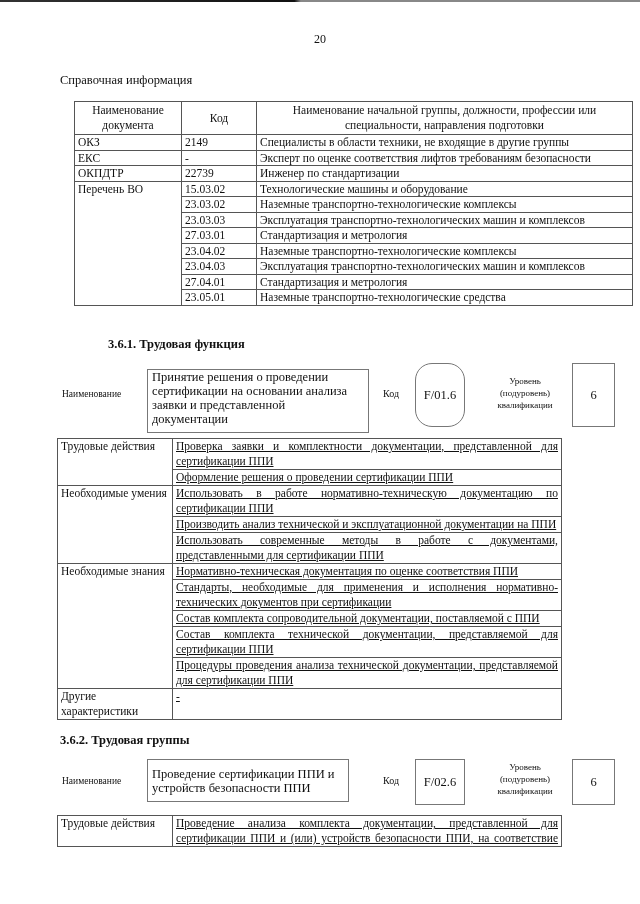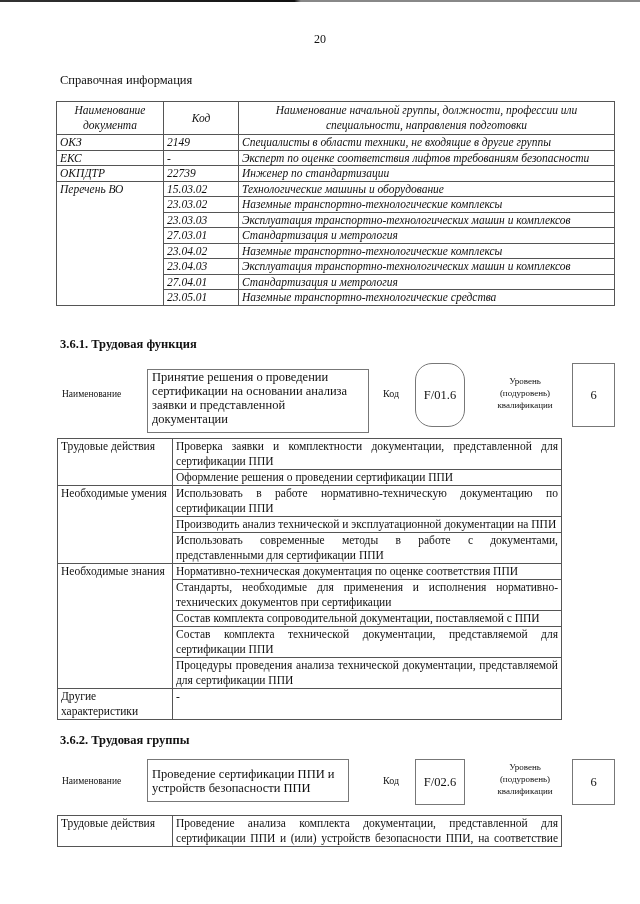--- a/index.html
+++ b/index.html
@@ -8,39 +8,39 @@
     font-family: "Liberation Serif", serif; color: #111; font-size: 11.5px;
   }
   .scanline { position: absolute; left: 0; top: 0; width: 640px; height: 2px; background: linear-gradient(to right, #333 0%, #111 45%, #111 46%, #888 47%, #888 100%); }
   .page-num { position: absolute; left: 0; width: 640px; top: 32px; text-align: center; font-size: 12px; }
   .ref-title { position: absolute; left: 60px; top: 73px; font-size: 12.5px; }
 
   table { border-collapse: collapse; position: absolute; }
   td, th { border: 1px solid #555; padding: 0 3px; vertical-align: top; font-weight: normal; line-height: 15px; }
 
   
-  #ref-table { left: 56px; top: 101px; width: 559px; font-style: italic; }
+  #ref-table { left: 74px; top: 101px; width: 559px; }
   #ref-table th { text-align: center; vertical-align: middle; line-height: 15px; padding: 1px 3px; }
   #ref-table td { line-height: 14.5px; }
   #ref-table .c1 { width: 100px; }
   #ref-table .c2 { width: 68px; }
 
   .section-title { position: absolute; left: 60px; font-weight: bold; font-size: 12.5px; }
 
   .func-row { position: absolute; left: 57px; width: 560px; }
   .func-row .lbl-name { position: absolute; left: 5px; font-size: 9.5px; }
   .func-row .name-box { position: absolute; left: 90px; border: 1px solid #777; padding: 0 4px; font-size: 12.5px; line-height: 14px; }
   .func-row .lbl-code { position: absolute; left: 326px; font-size: 10px; }
   .func-row .code-box { position: absolute; left: 358px; width: 48px; border: 1px solid #777; text-align: center; font-size: 12.5px; }
   .func-row .lbl-level { position: absolute; left: 418px; width: 100px; text-align: center; font-size: 9px; line-height: 12px; }
   .func-row .level-box { position: absolute; left: 515px; width: 41px; border: 1px solid #777; text-align: center; font-size: 12.5px; }
 
   .detail-table { left: 57px; width: 505px; }
   .detail-table td.lbl { width: 108px; text-align: left; }
-  .detail-table td.val { text-align: justify; text-align-last: left; }
+  .detail-table td.val { text-align: justify; text-align-last: left; text-decoration: underline; }
   .detail-table td.val.just { text-align-last: justify; }
 </style>
 </head>
 <body>
 
 <div class="scanline"></div>
 
 <div class="page-num">20</div>
 <div class="ref-title">Справочная информация</div>
 
@@ -97,21 +97,21 @@
       <td>27.04.01</td>
       <td>Стандартизация и метрология</td>
     </tr>
     <tr>
       <td>23.05.01</td>
       <td>Наземные транспортно-технологические средства</td>
     </tr>
   </tbody>
 </table>
 
-<div class="section-title" style="top:337px;">3.6.1. Трудовая функция</div>
+<div class="section-title" style="top:337px;margin-left:48px;">3.6.1. Трудовая функция</div>
 
 <div class="func-row" style="top:363px; height:64px;">
   <div class="lbl-name" style="top:26px;">Наименование</div>
   <div class="name-box" style="top:0; width:212px; height:62px;margin-top:6px;">Принятие решения о проведении сертификации на основании анализа заявки и представленной документации</div>
   <div class="lbl-code" style="top:25px;">Код</div>
   <div class="code-box" style="top:0; height:62px; line-height:62px;border-radius:17px;">F/01.6</div>
   <div class="lbl-level" style="top:12px;">
     <div>Уровень</div>
     <div>(подуровень)</div>
     <div>квалификации</div>

